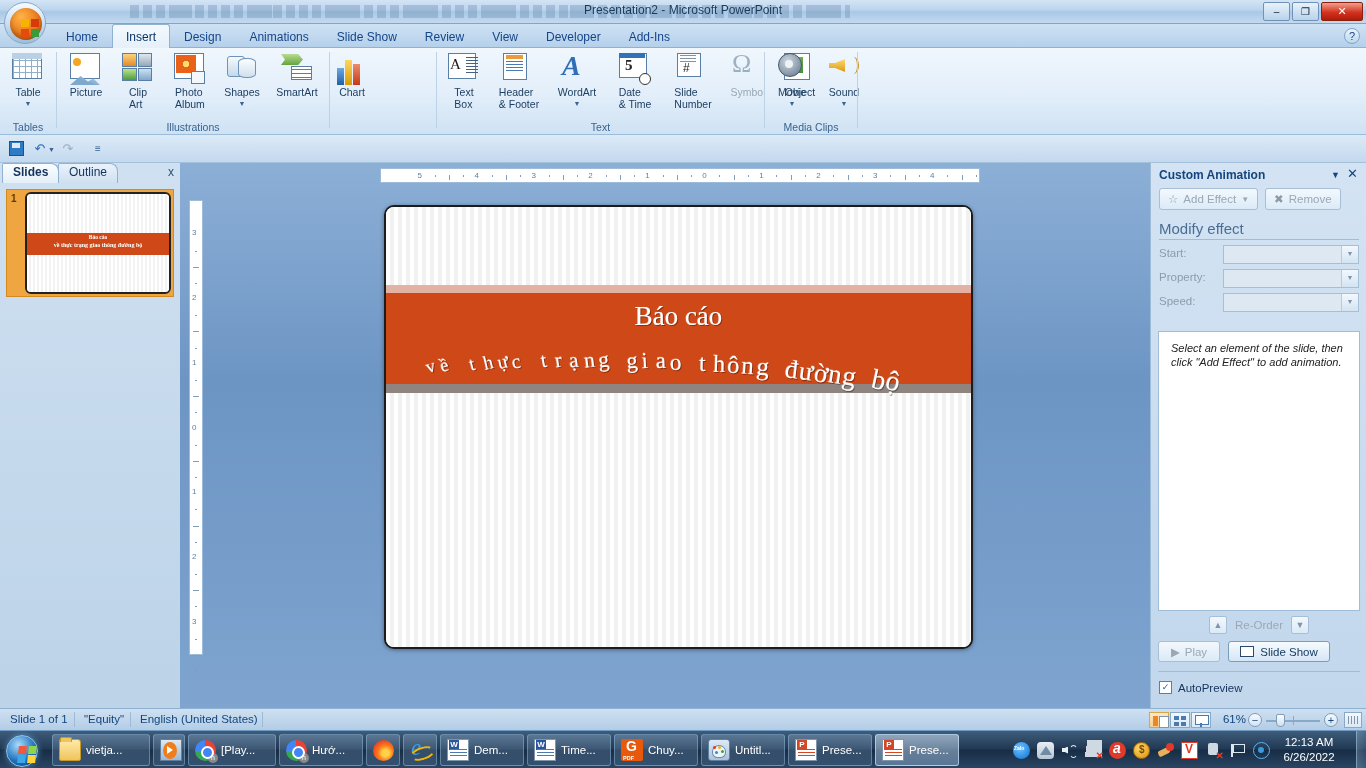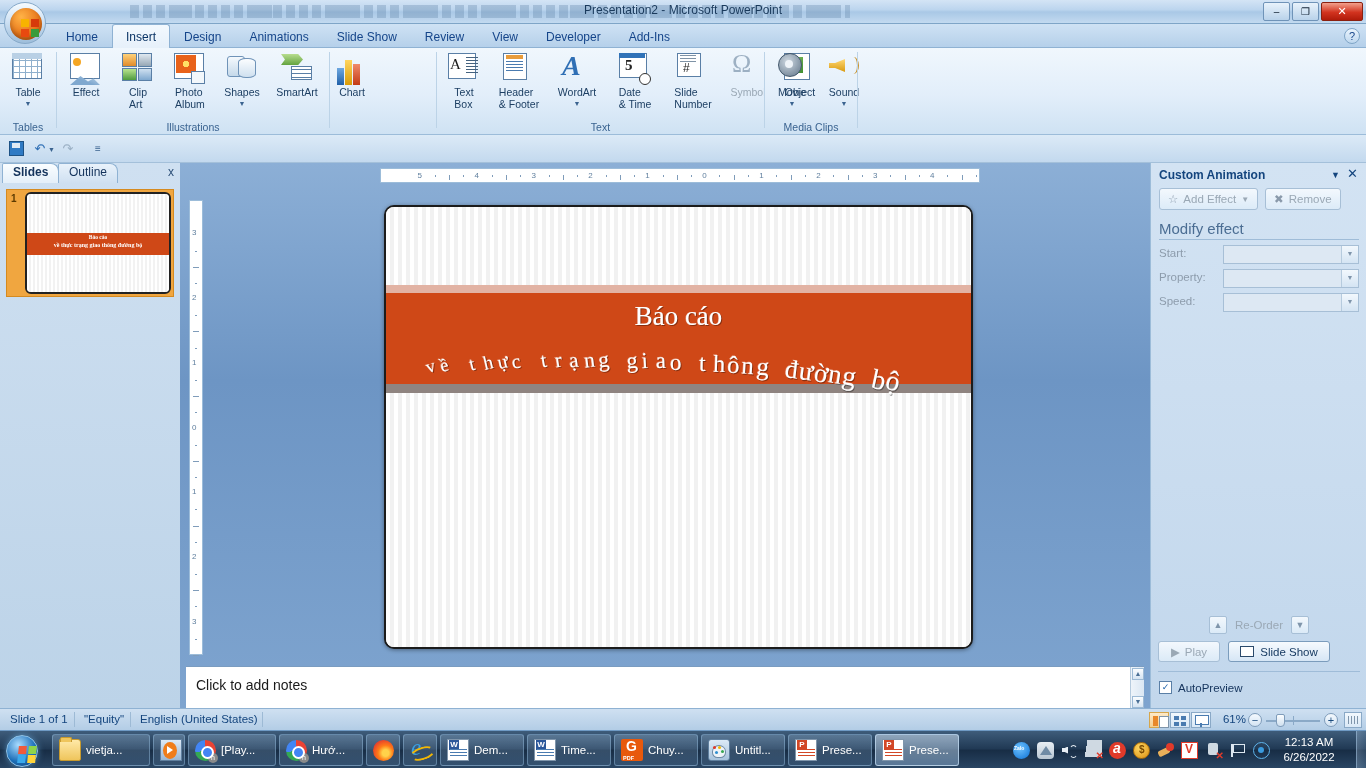--- a/index.html
+++ b/index.html
@@ -520,21 +520,21 @@
       <div class="group-label">Tables</div>
     </div>
     <div class="group-sep" style="left:56px"></div>
 
     <div class="group" style="left:58px;width:270px">
       <div class="items" style="left:2px">
         <div class="item">
           <div class="ico">
               <div class="ic-pic"></div>
             </div>
-          <div class="lbl">Effect</div>
+          <div class="lbl">Picture</div>
         </div>
         <div class="item">
           <div class="ico">
               <div class="ic-clip">
                 <i></i>
                 <i></i>
                 <i></i>
                 <i></i>
               </div>
             </div>
@@ -796,27 +796,20 @@
       <div class="rtick" style="left: 2px; top: 350.929px;">2</div>
       <div style="position: absolute; left: 5px; width: 2px; height: 1px; background: rgb(127, 156, 186); top: 373.107px;"></div>
       <div style="position: absolute; left: 3px; width: 6px; height: 1px; background: rgb(127, 156, 186); top: 389.286px;"></div>
       <div style="position: absolute; left: 5px; width: 2px; height: 1px; background: rgb(127, 156, 186); top: 405.464px;"></div>
       <div class="rtick" style="left: 2px; top: 415.643px;">3</div>
       <div style="position: absolute; left: 5px; width: 2px; height: 1px; background: rgb(127, 156, 186); top: 437.821px;"></div>
       <div style="position: absolute; left: 3px; width: 6px; height: 1px; background: rgb(127, 156, 186); top: 454px;"></div>
       <div style="position: absolute; left: 5px; width: 2px; height: 1px; background: rgb(127, 156, 186); top: 470.179px;"></div>
     </div>
 
-  <div class="notes">
-    <div class="notes-text">Click to add notes</div>
-    <div class="notes-scroll">
-      <div class="ns-up">▲</div>
-      <div class="ns-dn">▼</div>
-    </div>
-  </div>
 
   <div class="taskpane">
     <div class="tp-title">Custom Animation</div>
     <div class="tp-dd">▼</div>
     <div class="tp-x">✕</div>
 
     <div class="tp-btnrow">
       <div class="tp-btn">
         <span style="color:#8a9aab;">☆</span>
         <span>Add Effect</span>
@@ -845,20 +838,23 @@
           <div class="arw">▼</div>
         </div>
     </div>
     <div class="tp-field" style="top:130px">
       <div class="fl">Speed:</div>
       <div class="fi">
           <div class="arw">▼</div>
         </div>
     </div>
 
+    <div class="tp-list">
+      <div class="tp-hint">Select an element of the slide, then click "Add Effect" to add animation.</div>
+    </div>
 
     <div class="tp-reorder">
       <div class="sq-btn">▲</div>
       <div class="lbl">Re-Order</div>
       <div class="sq-btn">▼</div>
     </div>
 
     <div class="tp-playrow">
       <div class="tp-play">
         <span>▶</span>

